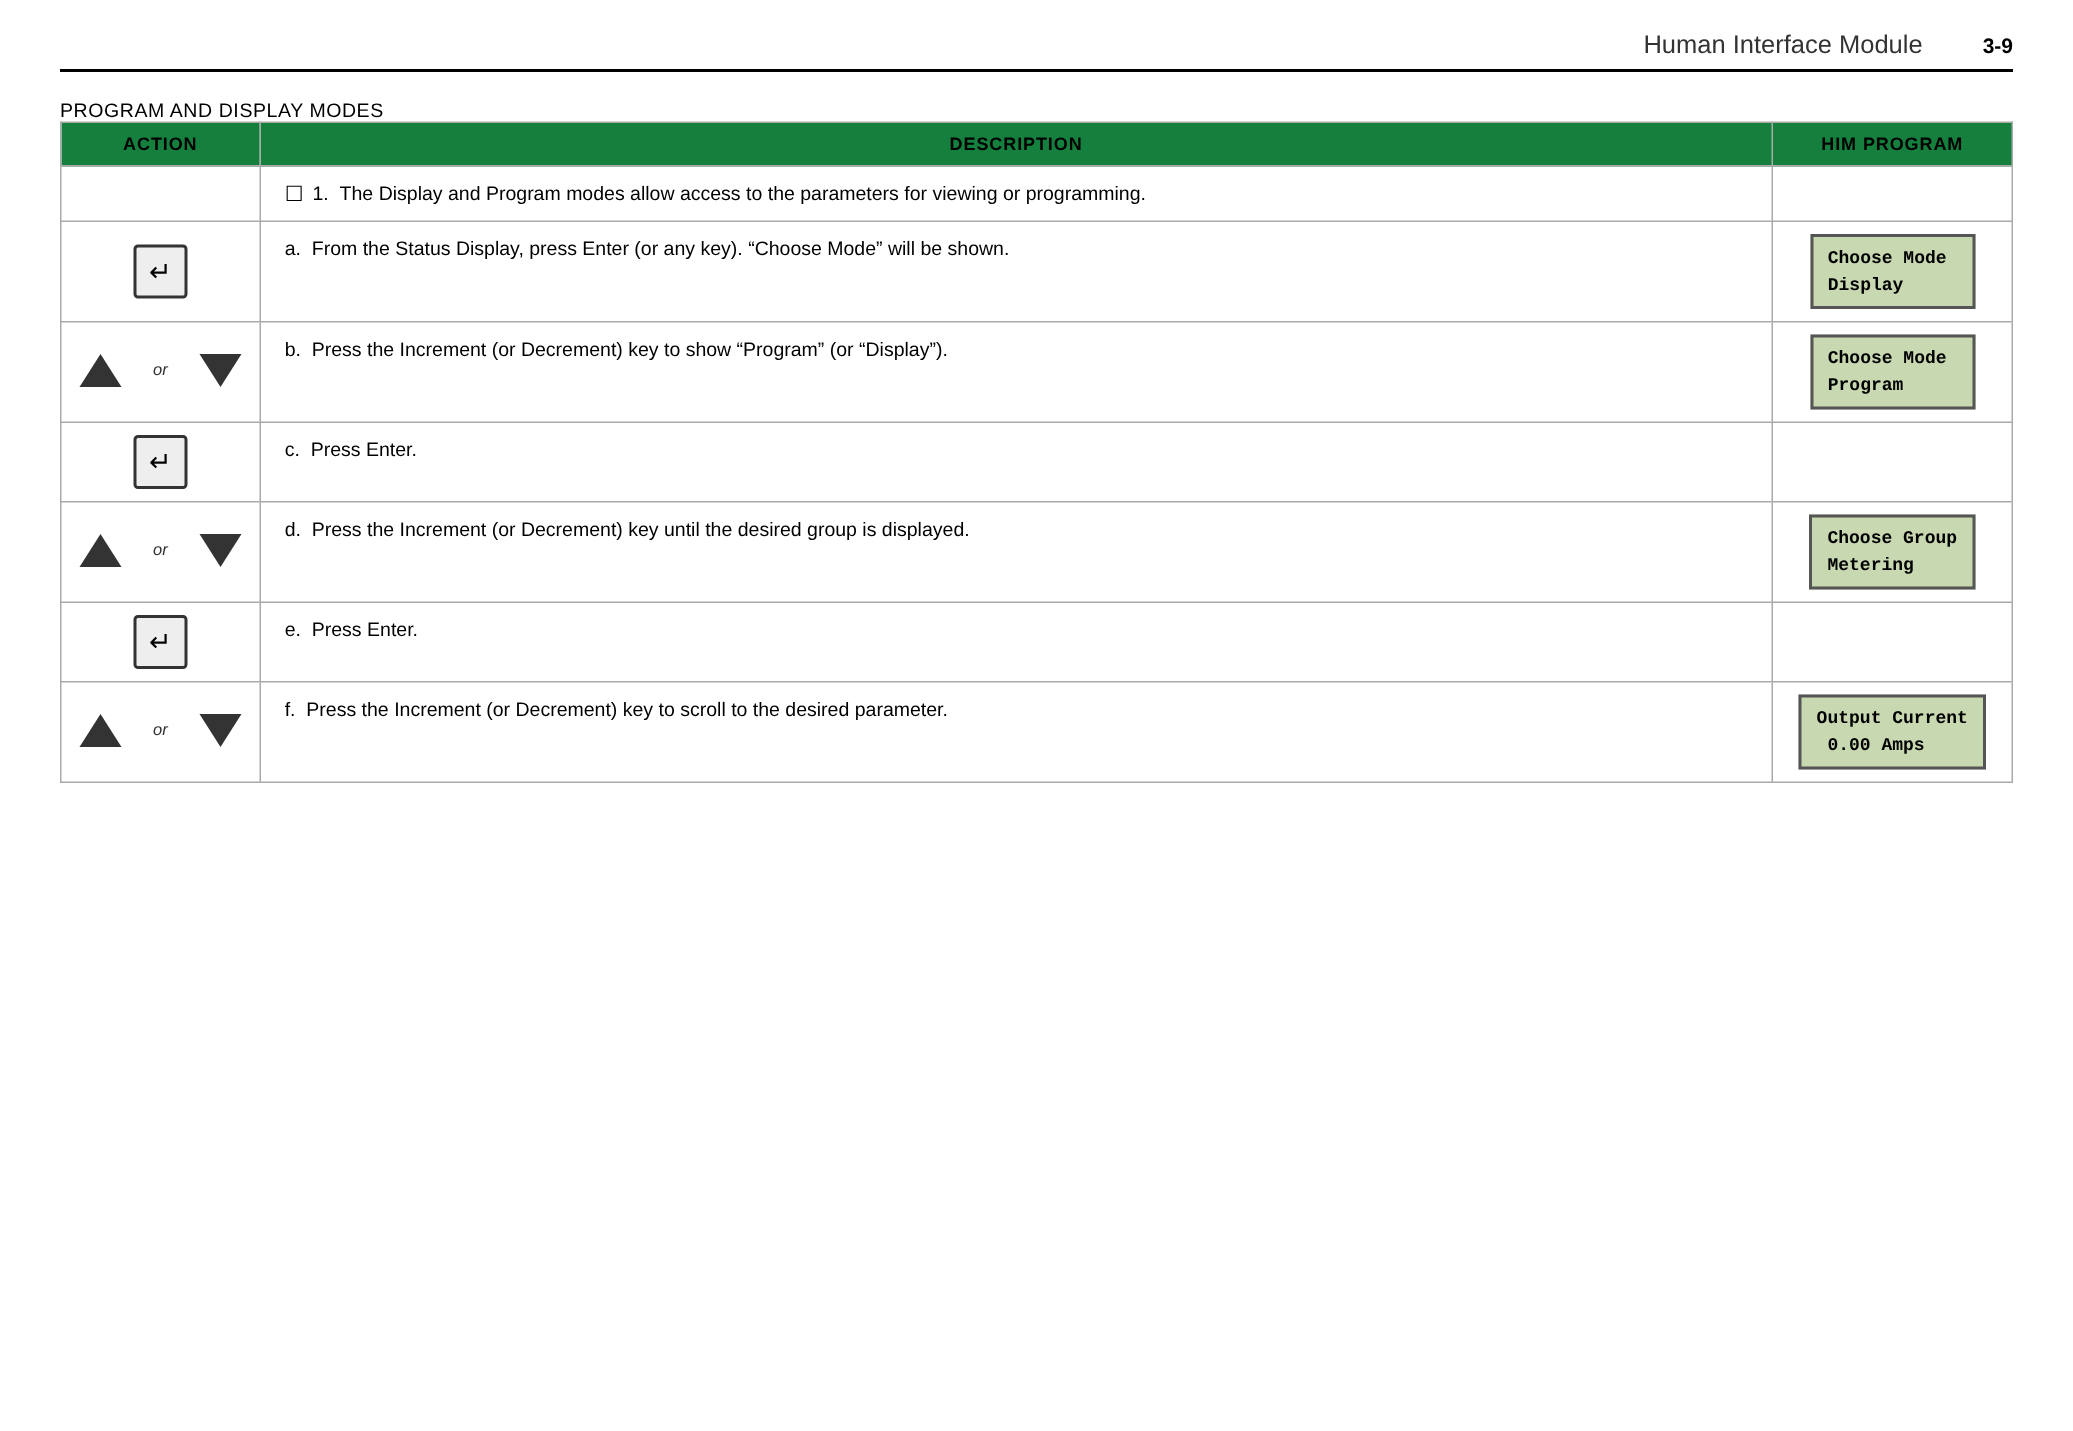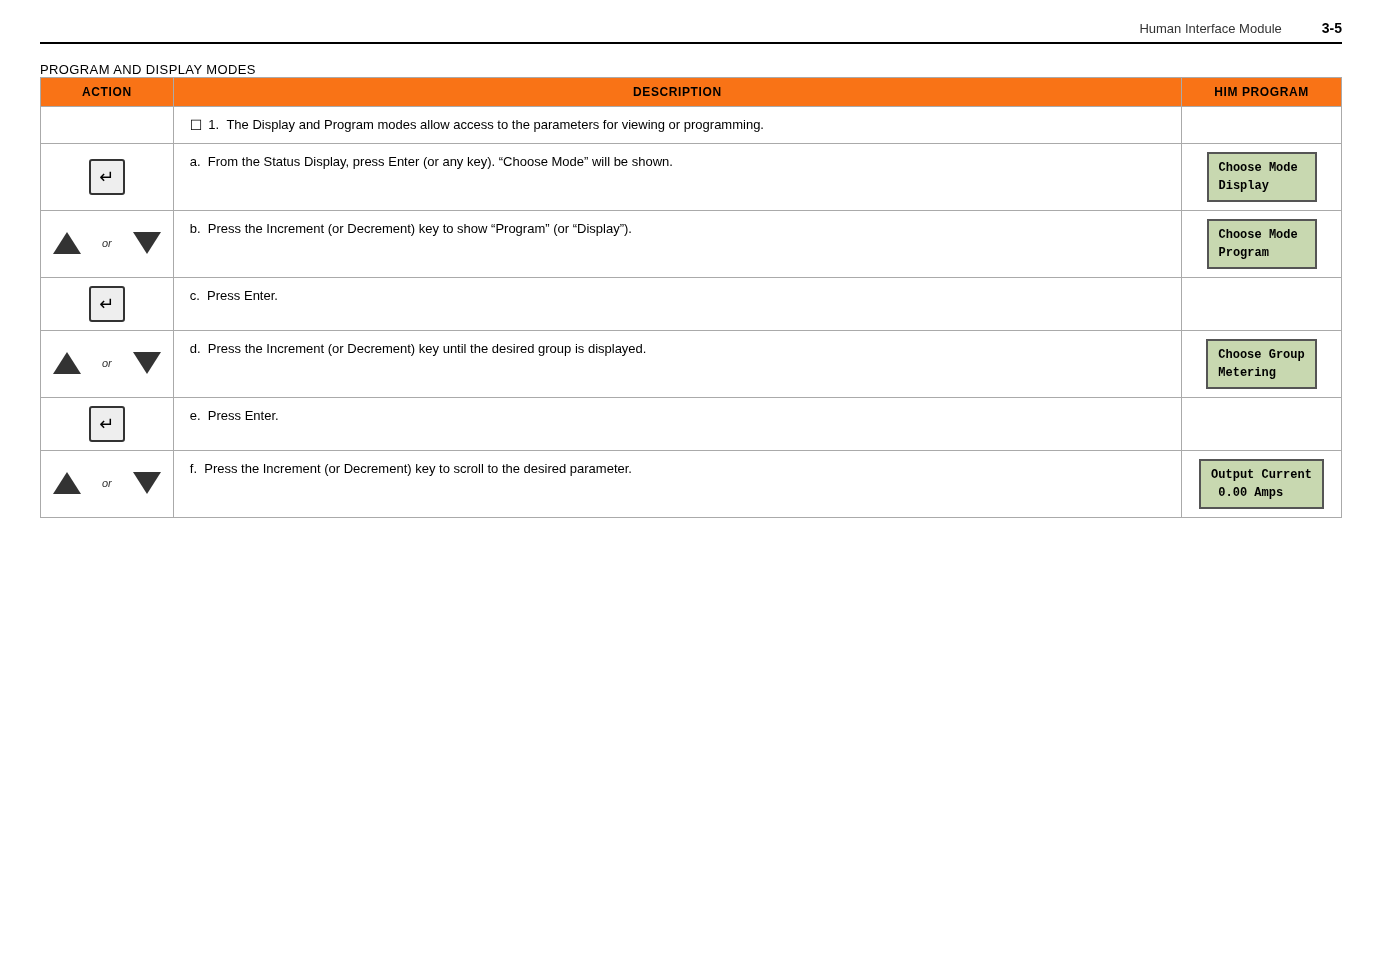--- a/index.html
+++ b/index.html
@@ -14,21 +14,21 @@
     .page-header {
       display: flex;
       justify-content: flex-end;
       align-items: center;
       border-bottom: 2px solid #000;
       padding-bottom: 6px;
       margin-bottom: 18px;
     }
 
     .page-header-title {
-      font-size: 13px;
+      font-size: 17px;
       color: #333;
       margin-right: 40px;
     }
 
     .page-number {
       font-size: 14px;
       font-weight: bold;
       color: #000;
     }
 
@@ -38,21 +38,21 @@
       letter-spacing: 0.03em;
     }
 
     table {
       width: 100%;
       border-collapse: collapse;
       border: 1px solid #aaa;
     }
 
     thead tr th {
-      background: #f97316;
+      background: #15803d;
       border: 1px solid #aaa;
       padding: 7px 12px;
       font-size: 12px;
       font-weight: bold;
       text-align: center;
       letter-spacing: 0.05em;
     }
 
     tbody tr td {
       border: 1px solid #aaa;
@@ -147,21 +147,21 @@
       font-size: 14px;
       margin-top: 0px;
       flex-shrink: 0;
     }
   </style>
 </head>
 <body>
 
 <div class="page-header">
   <span class="page-header-title">Human Interface Module</span>
-  <span class="page-number">3-5</span>
+  <span class="page-number">3-9</span>
 </div>
 
 <div class="section-title">PROGRAM AND DISPLAY MODES</div>
 
 <table>
   <thead>
     <tr>
       <th>ACTION</th>
       <th>DESCRIPTION</th>
       <th>HIM PROGRAM</th>

